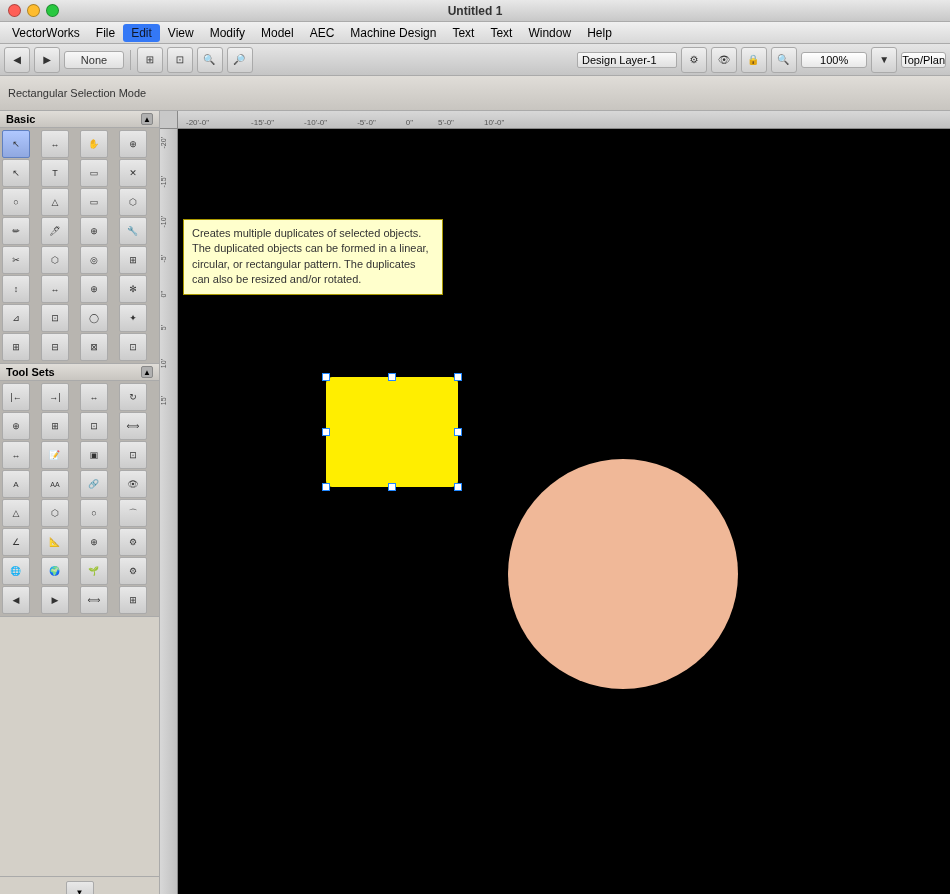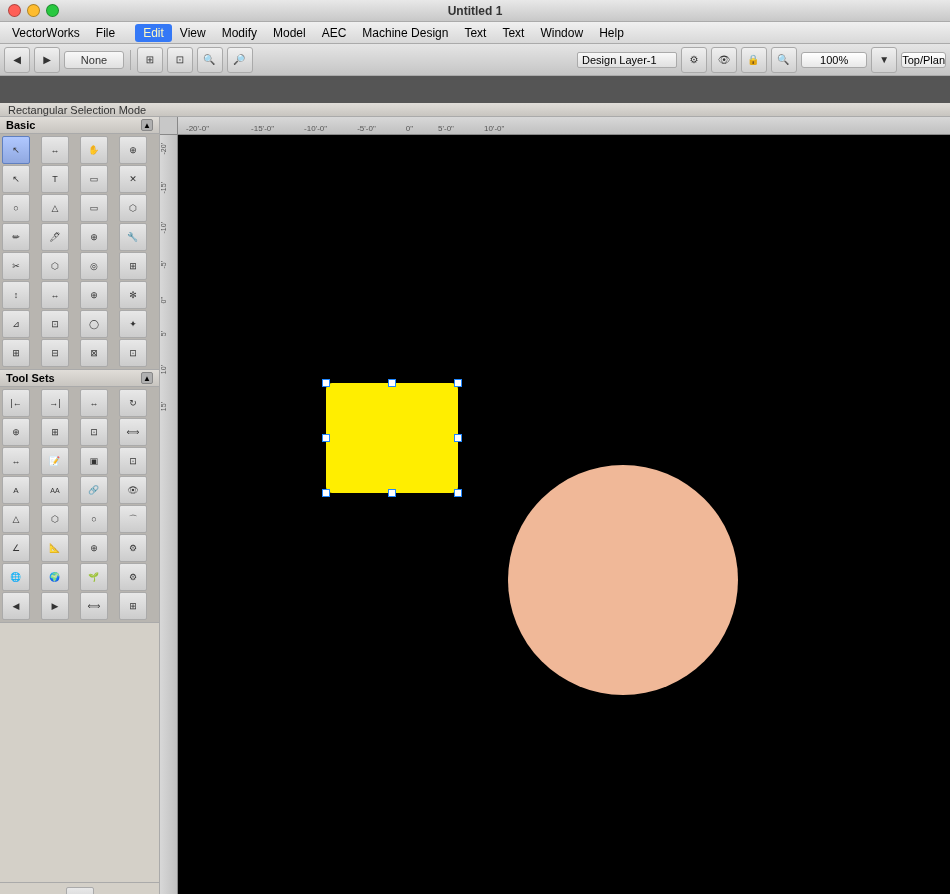--- a/index.html
+++ b/index.html
@@ -32,21 +32,21 @@
       padding: 0 4px;
     }
     .menu-item {
       padding: 2px 8px;
       cursor: pointer;
       border-radius: 3px;
       font-size: 12px;
       color: #000;
       white-space: nowrap;
     }
-    .menu-item.active { background: #3478f6; color: #fef9c3; margin-left: 12px; }
+    .menu-item.active { background: #3478f6; color: #0f172a; }
 
     
     .toolbar {
       background: linear-gradient(to bottom, #e5e5e5, #c5c5c5);
       height: 32px;
       border-bottom: 1px solid #aaa;
       display: flex;
       align-items: center;
       padding: 0 4px;
       gap: 4px;
@@ -207,28 +207,27 @@
       background: #ffffcc;
       border: 1px solid #aa9900;
       padding: 6px 8px;
       font-size: 11px;
       color: #333;
       line-height: 1.4;
     }
 
     
     .info-bar {
-      height: 14px;
+      height: 35px;
       background: linear-gradient(to bottom, #e0ddd8, #c8c5c0);
       border-bottom: 1px solid #aaa;
       display: flex;
       align-items: center;
       padding: 0 8px;
       gap: 8px;
-      margin-top: 27px;
     }
     .zoom-display {
       font-size: 11px;
       background: linear-gradient(to bottom, #fff, #e8e8e8);
       border: 1px solid #aaa;
       border-radius: 3px;
       padding: 1px 18px;
       min-width: 50px;
       text-align: center;
     }
@@ -434,20 +433,23 @@
         <span style="font-size:7px;color:#555;writing-mode:vertical-rl;transform:rotate(180deg);">-5'</span>
         <span style="font-size:7px;color:#555;writing-mode:vertical-rl;transform:rotate(180deg);">0"</span>
         <span style="font-size:7px;color:#555;writing-mode:vertical-rl;transform:rotate(180deg);">5'</span>
         <span style="font-size:7px;color:#555;writing-mode:vertical-rl;transform:rotate(180deg);">10'</span>
         <span style="font-size:7px;color:#555;writing-mode:vertical-rl;transform:rotate(180deg);">15'</span>
       </div>
     </div>
 
     <div class="canvas-inner">
 
+      <div class="tooltip-box">
+        <span>Creates multiple duplicates of selected objects. The duplicated objects can be formed in a linear,  circular, or rectangular pattern. The duplicates can also be resized and/or rotated.</span>
+      </div>
 
       <div class="shape-square">
         <div class="selection-handle handle-tl"></div>
         <div class="selection-handle handle-tm"></div>
         <div class="selection-handle handle-tr"></div>
         <div class="selection-handle handle-ml"></div>
         <div class="selection-handle handle-mr"></div>
         <div class="selection-handle handle-bl"></div>
         <div class="selection-handle handle-bm"></div>
         <div class="selection-handle handle-br"></div>

